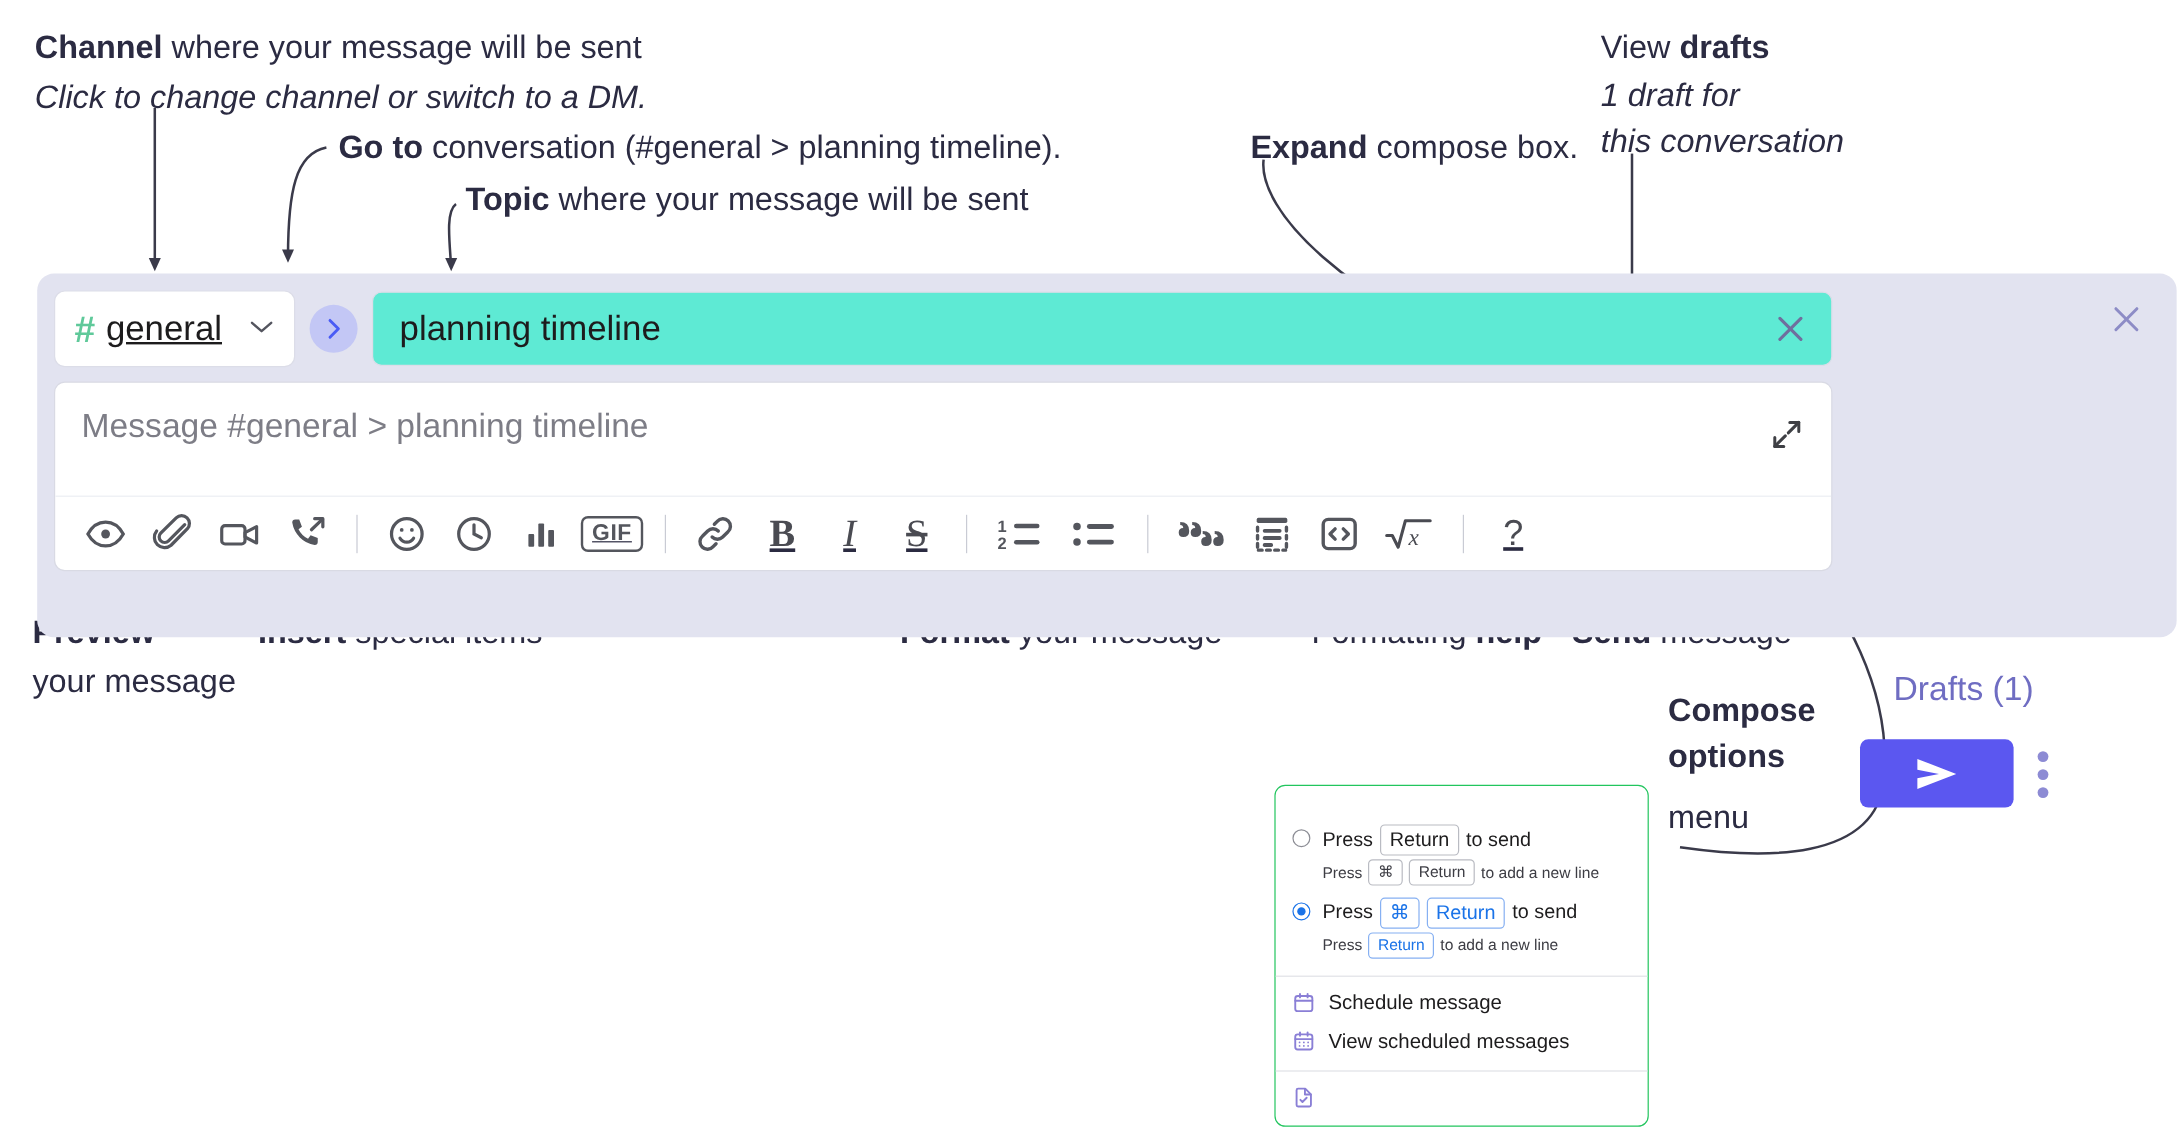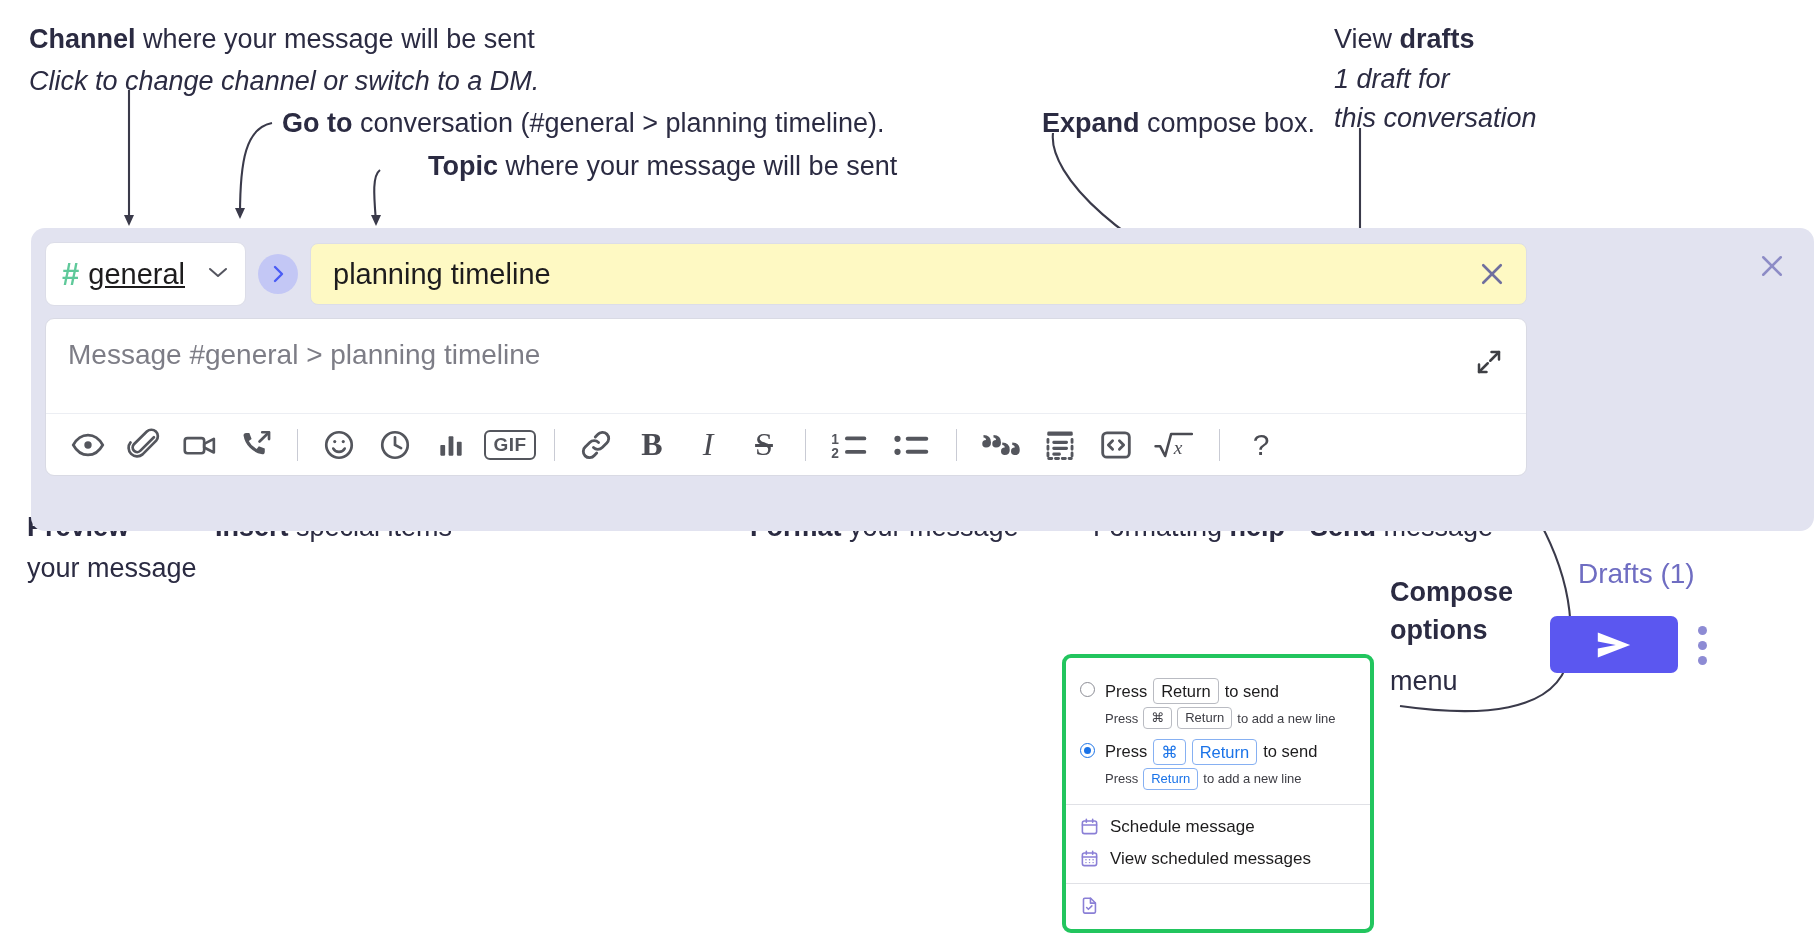--- a/index.html
+++ b/index.html
@@ -33,40 +33,40 @@
   #channel-caret { margin-left:auto; color:#54555f; font-size:17px; }
 
   #goto-btn {
     width:40px; height:40px; border-radius:50%; background:#c3c7f5;
     display:flex; align-items:center; justify-content:center;
     margin:0 12px; cursor:pointer;
   }
   #goto-btn svg { display:block; }
 
   #topic-wrap {
-    flex:1; height:62px; background:#fef9c3; border:1px solid #dcdde8; border-radius:8px;
+    flex:1; height:62px; background:#5eead4; border:1px solid #dcdde8; border-radius:8px;
     display:flex; align-items:center; padding:0 14px 0 20px;
   }
   #topic-input {
     flex:1; border:0; outline:0; font-size:29px; color:#1d1c1d;
     font-family:"Liberation Sans", sans-serif; background:transparent;
   }
   #topic-clear { width:40px; height:40px; display:flex; align-items:center; justify-content:center; cursor:pointer; }
 
   #message-box {
     margin-top:12px; background:#fff; border:1px solid #d9dae4; border-radius:9px;
     position:relative; overflow:hidden;
   }
   #message-input-area { height:94px; padding:20px 70px 0 22px; }
   #message-placeholder { font-size:28px; color:#7d7d86; }
   #expand-btn { position:absolute; right:18px; top:24px; width:38px; height:38px;
     display:flex; align-items:center; justify-content:center; cursor:pointer; }
 
   #toolbar { height:62px; border-top:1px solid #eceef3; display:flex; align-items:center;
-    padding:0 14px; gap:0; }
+    padding:0 14px; gap:0;text-decoration:underline; }
   .tb { width:56px; height:48px; display:flex; align-items:center; justify-content:center;
     cursor:pointer; color:#54565d; }
   .tb.wide { width:62px; }
   .tb-sep { width:1px; height:32px; background:#c9cbd4; margin:0 13px; }
 
   #send-button {
     position:absolute; right:136px; top:388px; width:128px; height:57px;
     background:#5b57f0; border-radius:7px; border:0;
     display:flex; align-items:center; justify-content:center; cursor:pointer;
   }
@@ -74,22 +74,22 @@
     display:flex; flex-direction:column; align-items:center; justify-content:center; gap:6px; cursor:pointer; }
   #compose-options-btn span { width:9px; height:9px; border-radius:50%; background:#8d8bd4; display:block; }
 
   #drafts-link { position:absolute; left:1547px; top:330px; font-size:28px; color:#6f6dc2; cursor:pointer; white-space:nowrap; }
   #panel-close { position:absolute; right:20px; top:16px; width:44px; height:44px;
     display:flex; align-items:center; justify-content:center; cursor:pointer; }
 
   
   #options-menu {
     position:absolute; left:1062px; top:654px; width:312px;
-    background:#fff; border:4px solid #22c55e; border-radius:9px;
-    padding:16px 0 8px 0; font-size:16px; color:#1d1c1d;
+    background:#fff; border:1px solid #22c55e; border-radius:9px;
+    padding:28px 0 8px 0; font-size:16px; color:#1d1c1d;
   }
   .opt-row { display:flex; align-items:flex-start; padding:4px 14px 0 14px; cursor:pointer; }
   .radio { width:15px; height:15px; border-radius:50%; border:1.6px solid #8c8d95;
     margin-top:4px; margin-right:10px; flex:0 0 auto; background:#fff; position:relative; }
   .radio.on { border-color:#1a73e8; }
   .radio.on::after { content:""; position:absolute; left:3px; top:3px; width:7px; height:7px;
     border-radius:50%; background:#1a73e8; }
   .opt-main { font-size:16.5px; display:flex; align-items:center; gap:6px; flex-wrap:wrap; }
   .opt-sub { font-size:13px; color:#3d3d44; display:flex; align-items:center; gap:5px;
     padding:3px 0 6px 39px; }
@@ -105,21 +105,21 @@
 
 <div class="anno" style="left:29px; top:22px; font-size:27px;">
   <div><b>Channel</b><span> where your message will be sent</span></div>
   <div style="margin-top:7px;"><i>Click to change channel or switch to a DM.</i></div>
 </div>
 
 <div class="anno" style="left:282px; top:106px; font-size:27px;">
   <b>Go to</b><span> conversation (#general &gt; planning timeline).</span>
 </div>
 
-<div class="anno" style="left:428px; top:149px; font-size:27px;">
+<div class="anno" style="left:388px; top:149px; font-size:27px;">
   <b>Topic</b><span> where your message will be sent</span>
 </div>
 
 <div class="anno" style="left:1042px; top:106px; font-size:27px;">
   <b>Expand</b><span> compose box.</span>
 </div>
 
 <div class="anno" style="left:1334px; top:22px; font-size:27px;">
   <div><span>View </span><b>drafts</b></div>
   <div style="margin-top:5px;"><i>1 draft for</i></div>

